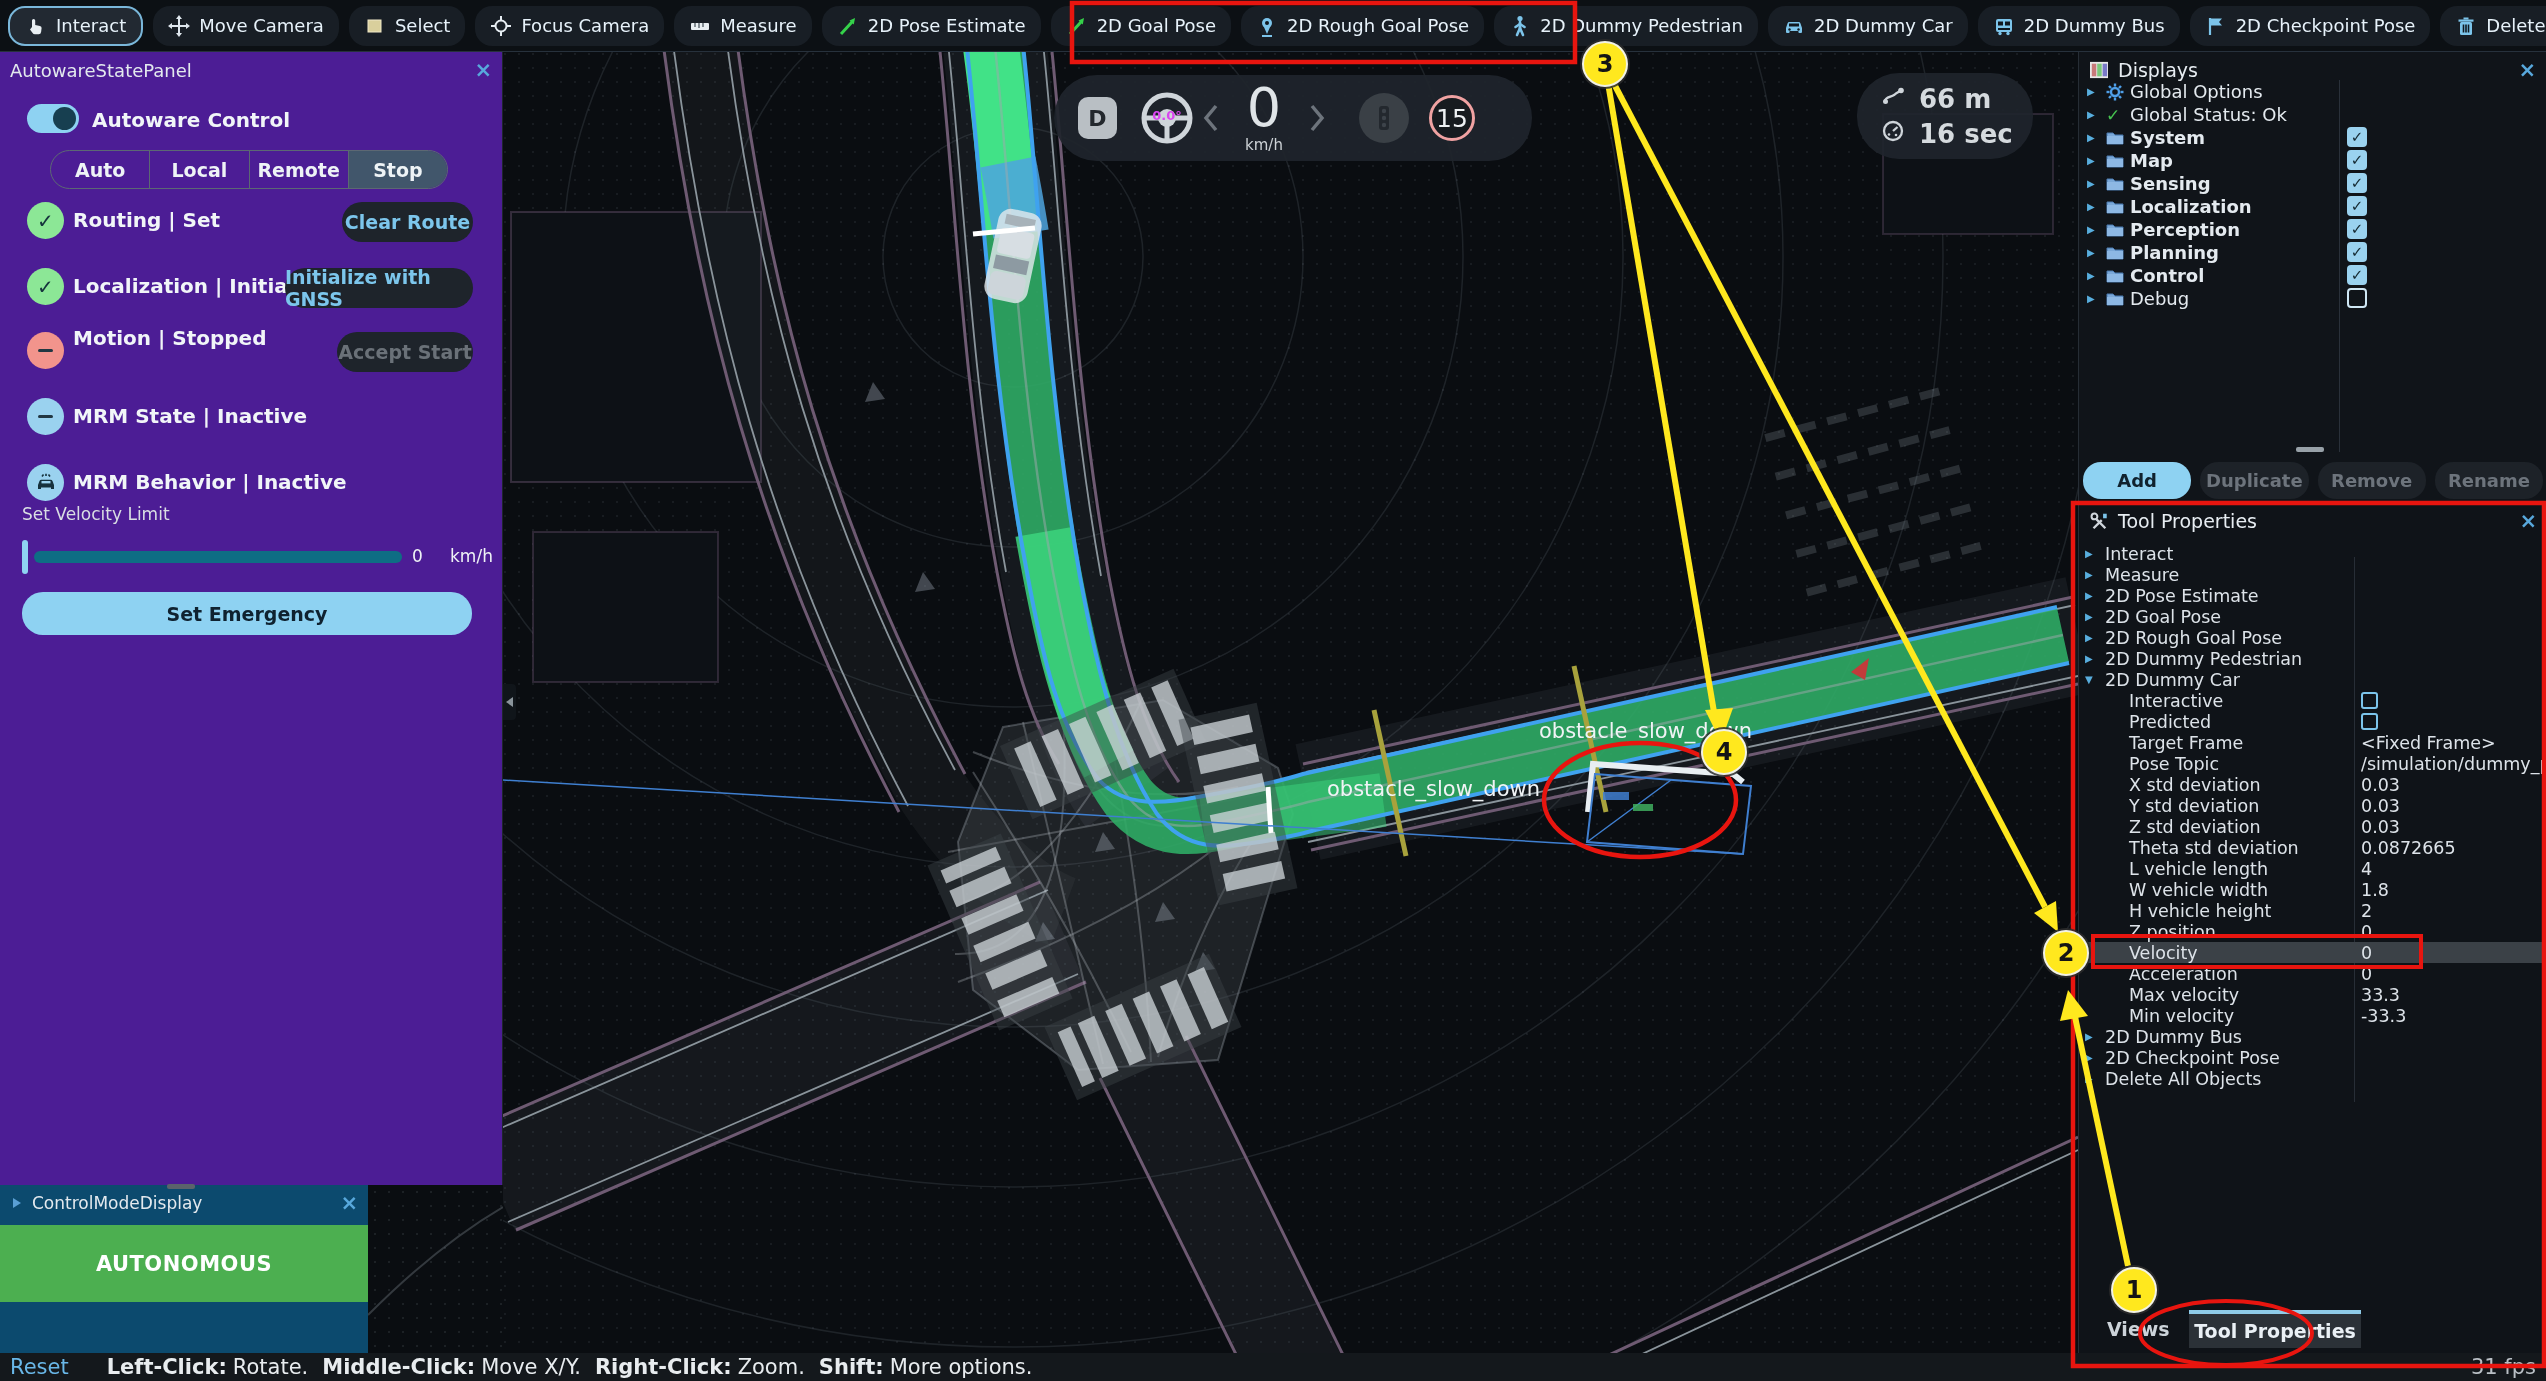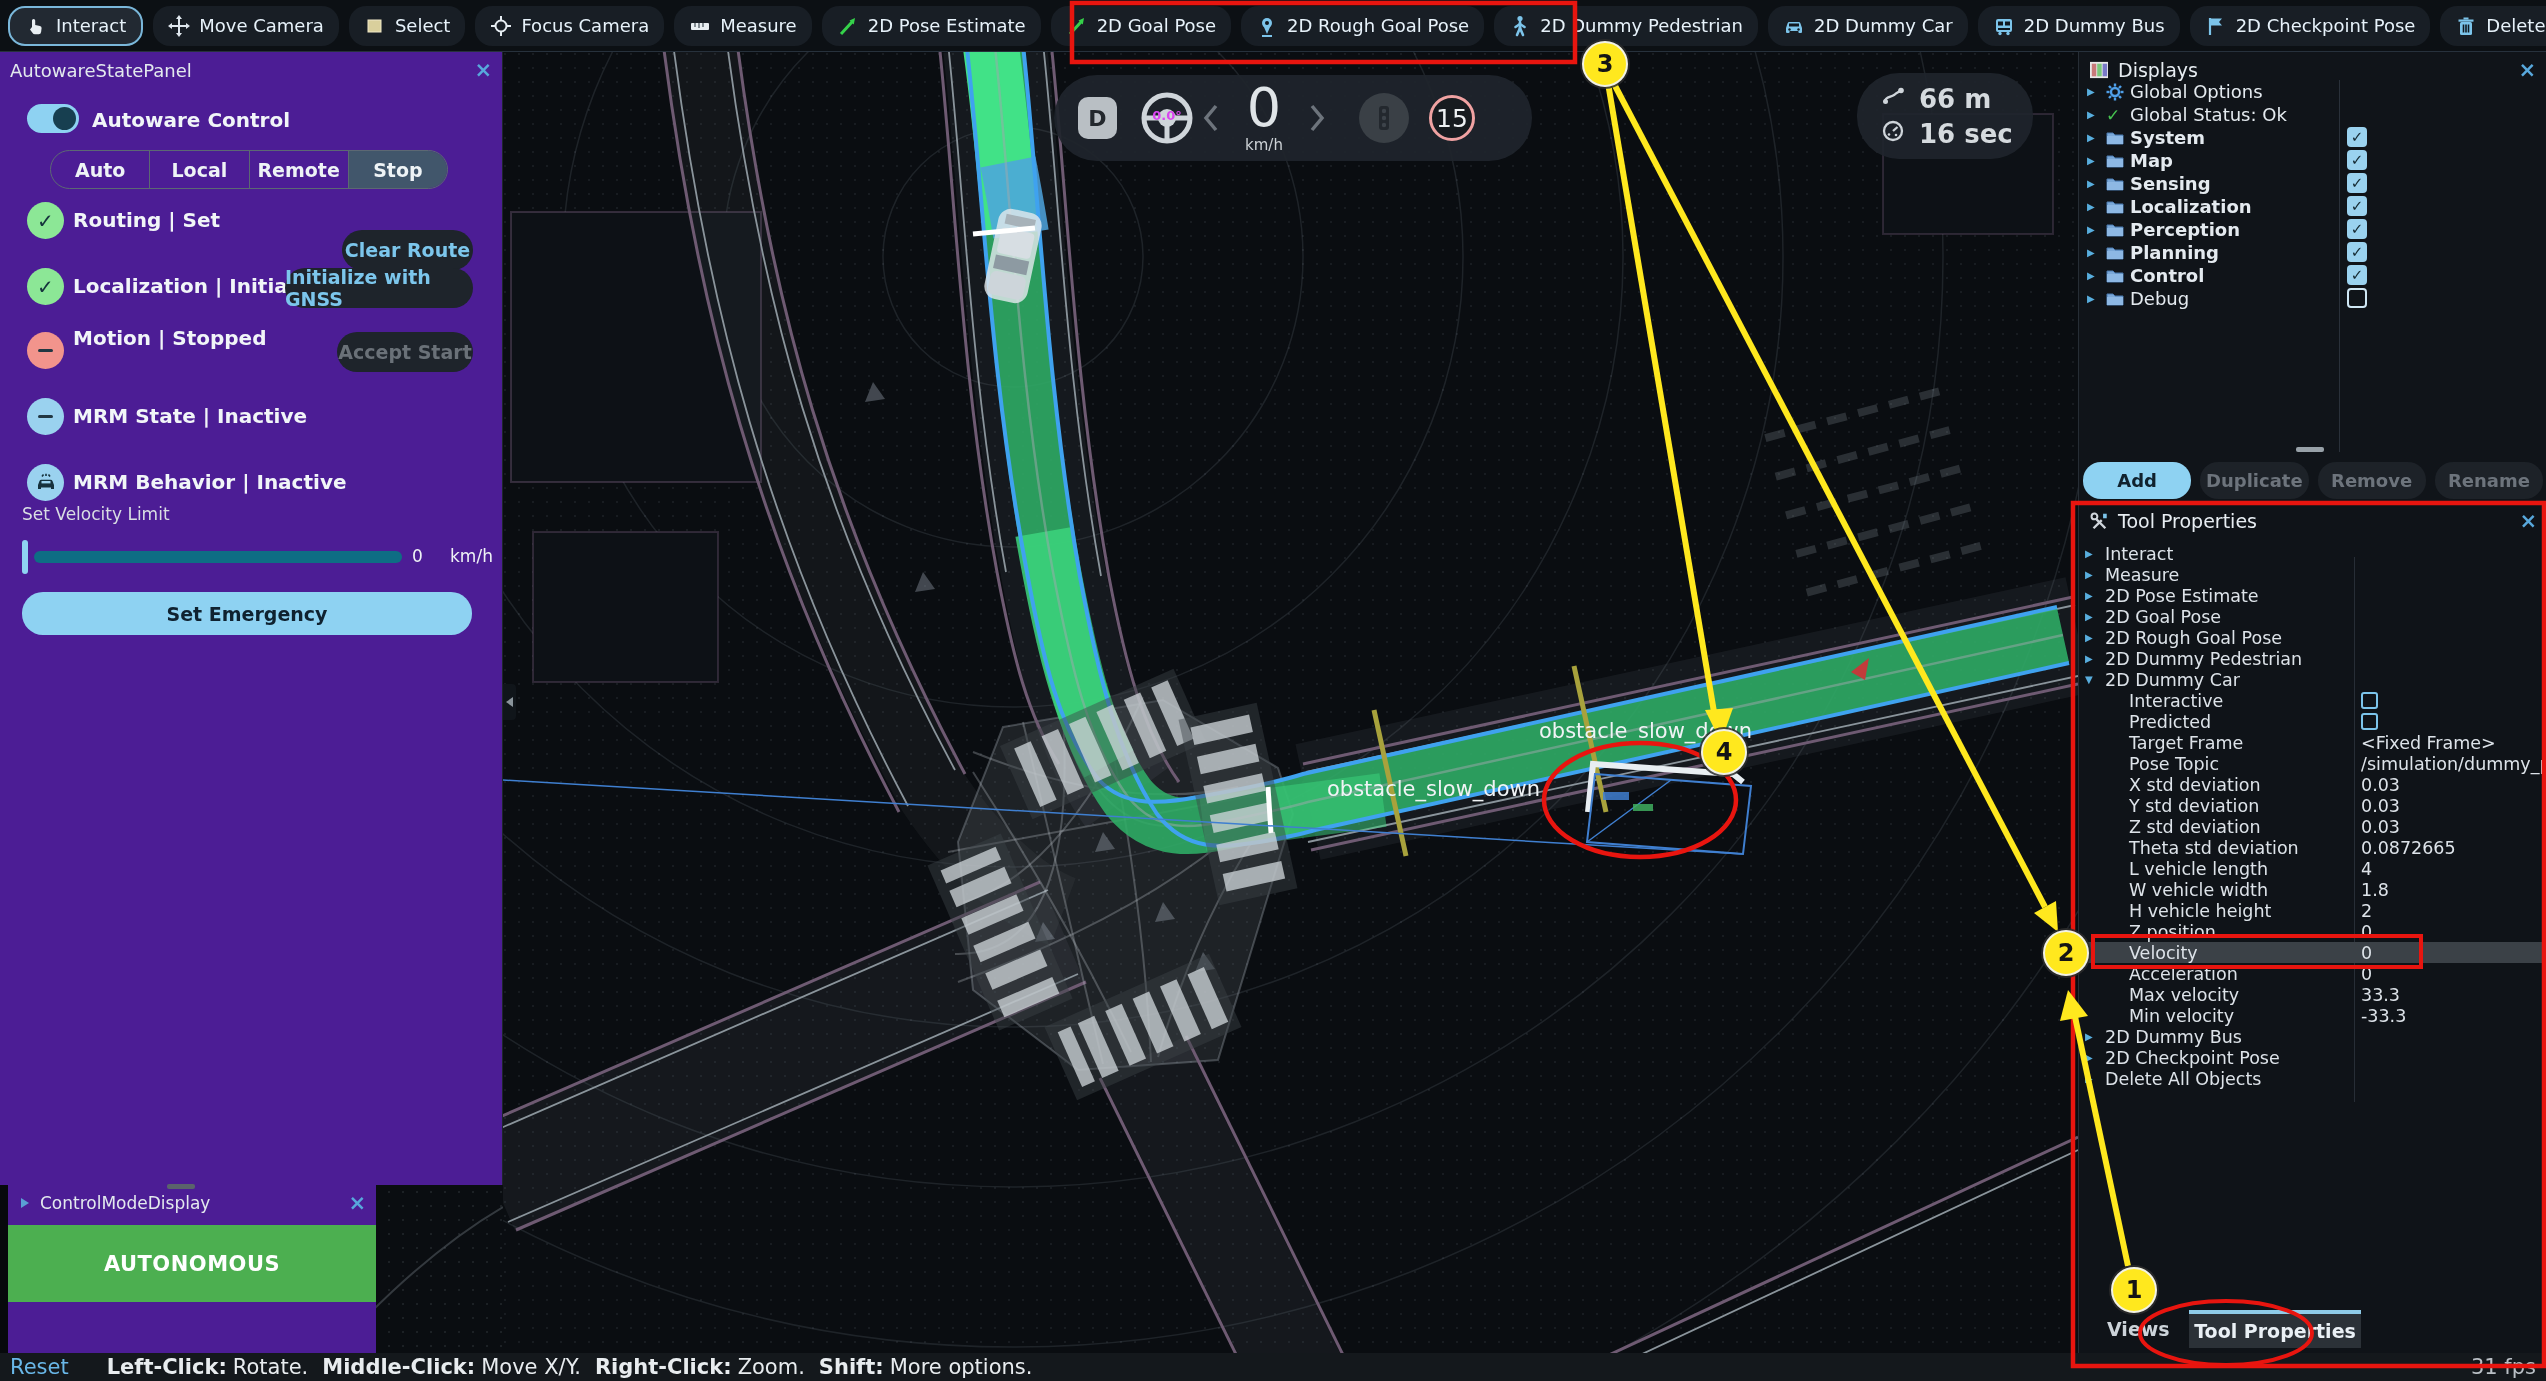--- a/index.html
+++ b/index.html
@@ -38,21 +38,21 @@
   .actbtn.dis{color:#6a7178;}
   .vlim{position:absolute;left:22px;top:452px;font-size:17px;color:#d9dee3;}
   .slider{position:absolute;left:22px;top:488px;width:450px;height:34px;}
   .shandle{position:absolute;left:0;top:0;width:6px;height:34px;border-radius:3px;background:#8fd3f2;}
   .strack{position:absolute;left:12px;top:11px;width:368px;height:12px;border-radius:6px;background:#0e6d84;}
   .sval{position:absolute;left:390px;top:6px;font-size:17px;color:#eef2f5;}
   .sunit{position:absolute;left:428px;top:6px;font-size:17px;color:#eef2f5;}
   .embtn{position:absolute;left:22px;top:540px;width:450px;height:43px;border-radius:21px;background:#8ed2f2;
          color:#0f2230;font-size:19px;font-weight:bold;display:flex;align-items:center;justify-content:center;}
   
-  .cmpanel{position:absolute;left:8px;top:1185px;width:368px;height:168px;background:#4c1d95;z-index:20;}
+  .cmpanel{position:absolute;left:0;top:1185px;width:368px;height:168px;background:#0c4a6e;z-index:20;}
   .cmbanner{position:absolute;left:0;top:40px;width:368px;height:77px;background:#4caf50;display:flex;
             align-items:center;justify-content:center;font-size:21px;font-weight:bold;color:#fff;letter-spacing:.5px;}
   .mapcorner{position:absolute;left:368px;top:1185px;width:135px;height:168px;background:#0a0d11;
              background-image:radial-gradient(rgba(190,205,215,.10) 1px,transparent 1px);background-size:14px 14px;z-index:5;}
   
   .viewport{position:absolute;left:503px;top:52px;width:1575px;height:1301px;background:#0a0d11;z-index:1;}
   .cluster{position:absolute;left:551px;top:23px;width:478px;height:86px;border-radius:44px;
            background:rgba(31,37,44,.93);display:flex;align-items:center;z-index:6;}
   .gearD{width:39px;height:42px;border-radius:10px;background:#b9bfc4;color:#23282d;font-size:22px;
          font-weight:bold;display:flex;align-items:center;justify-content:center;margin-left:24px;}
@@ -482,21 +482,21 @@
   <div class="tglbl">Autoware Control</div>
   <div class="modes">
     <div class="mseg">Auto</div>
     <div class="mseg">Local</div>
     <div class="mseg">Remote</div>
     <div class="mseg sel">Stop</div>
   </div>
 
   <div class="circ c-green" style="top:150px;">✓</div>
   <div class="srowlbl" style="top:156px;">Routing | Set</div>
-  <div class="actbtn" style="left:342px;top:150px;width:131px;margin-top:28px;">Clear Route</div>
+  <div class="actbtn" style="left:342px;top:150px;width:131px;">Clear Route</div>
 
   <div class="circ c-green" style="top:216px;">✓</div>
   <div class="srowlbl" style="top:222px;">Localization | Initialized</div>
   <div class="actbtn" style="left:285px;top:216px;width:188px;">Initialize with GNSS</div>
 
   <div class="circ c-red" style="top:280px;">
       <div class="minusbar"></div>
     </div>
   <div class="srowlbl" style="top:274px;">Motion | Stopped</div>
   <div class="actbtn dis" style="left:337px;top:280px;width:136px;">Accept Start</div>

